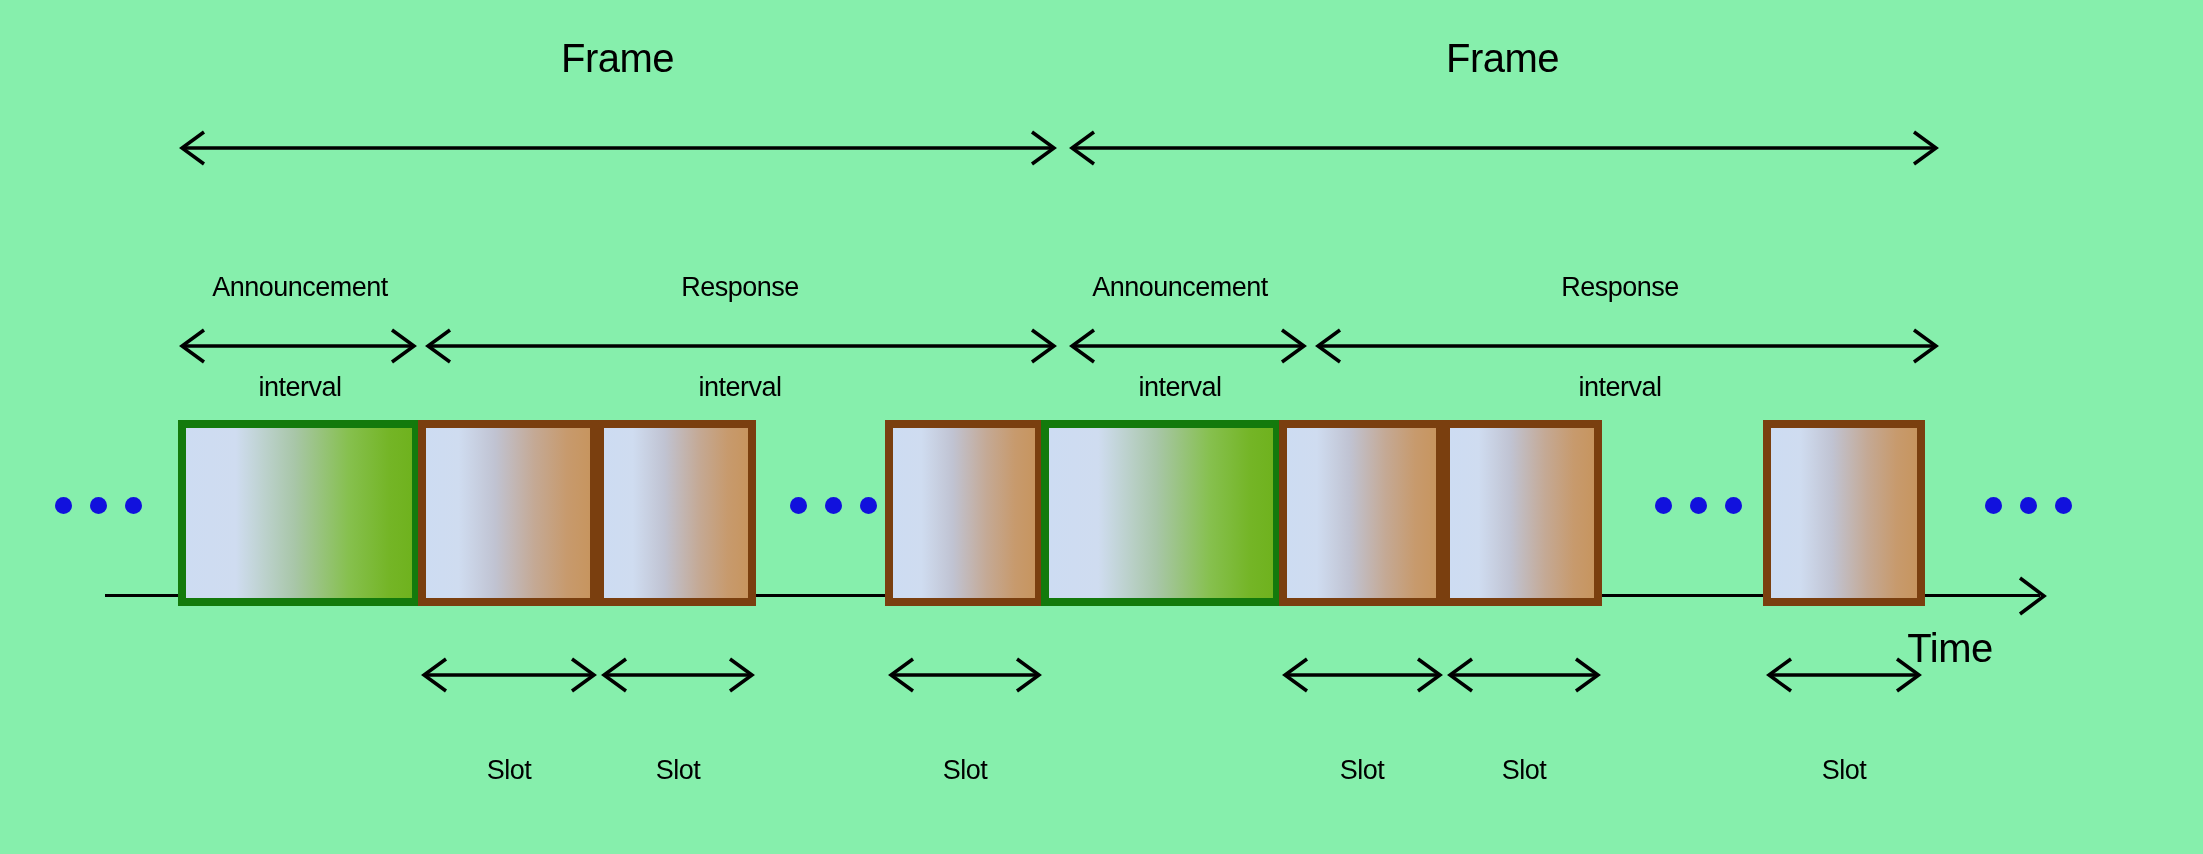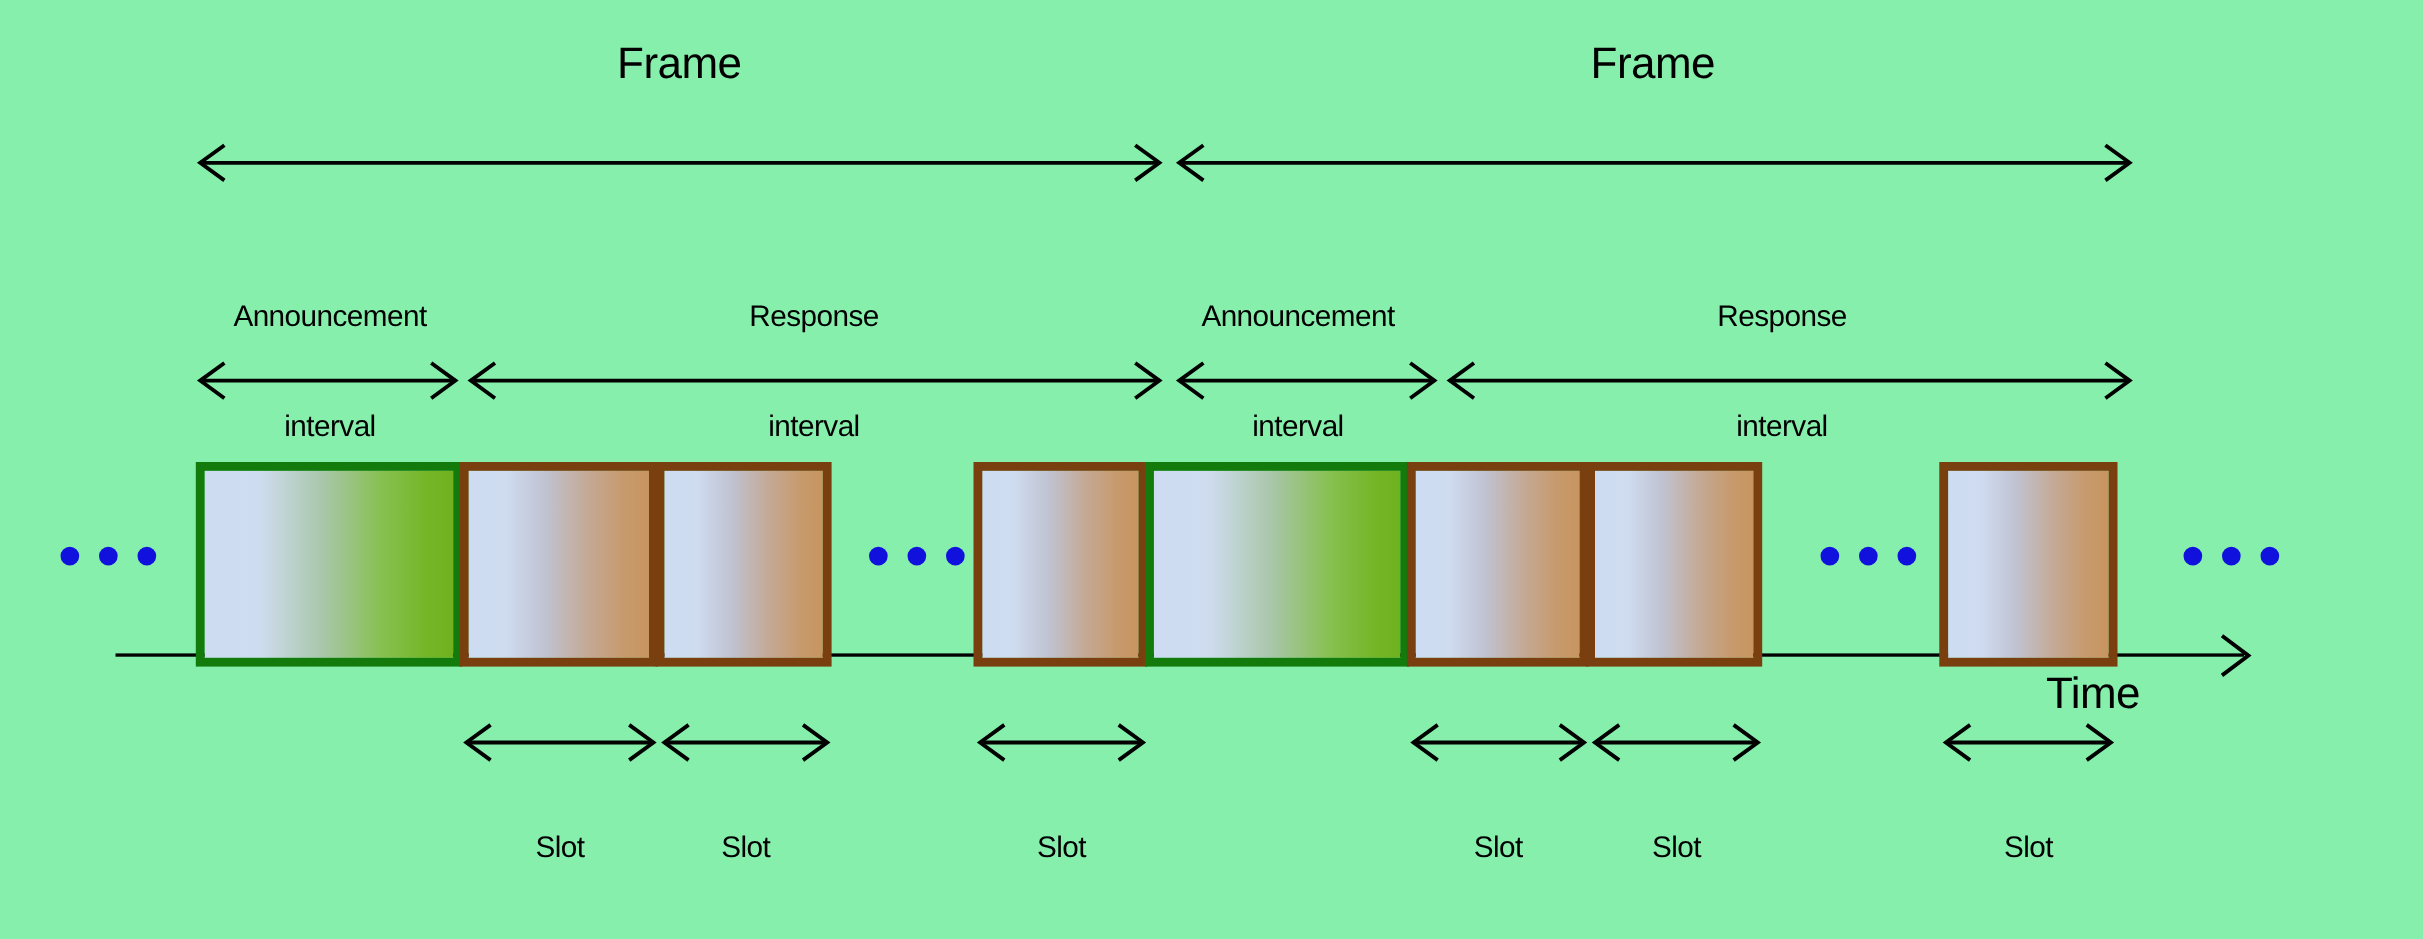--- a/index.html
+++ b/index.html
@@ -170,21 +170,21 @@
     <span class="dot"></span>
     <span class="dot"></span>
   </div>
 
   <div class="dots" style="left:1985px; top:497px;">
     <span class="dot"></span>
     <span class="dot"></span>
     <span class="dot"></span>
   </div>
 
-  <div class="label" style="left:1860px; top:608px; width:180px; text-align:left;">Time</div>
+  <div class="label" style="left:1860px; top:625px; width:180px; text-align:center;">Time</div>
 
   <svg class="arrow-svg" style="left:420px; top:653px;" width="178" height="44" viewBox="0 0 178 44">
     <line x1="4" y1="22" x2="174" y2="22" stroke="#000" stroke-width="3.5"></line>
     <polyline points="26,6 4,22 26,38" fill="none" stroke="#000" stroke-width="3.5"></polyline>
     <polyline points="152,6 174,22 152,38" fill="none" stroke="#000" stroke-width="3.5"></polyline>
   </svg>
 
   <svg class="arrow-svg" style="left:600px; top:653px;" width="156" height="44" viewBox="0 0 156 44">
     <line x1="4" y1="22" x2="152" y2="22" stroke="#000" stroke-width="3.5"></line>
     <polyline points="26,6 4,22 26,38" fill="none" stroke="#000" stroke-width="3.5"></polyline>

